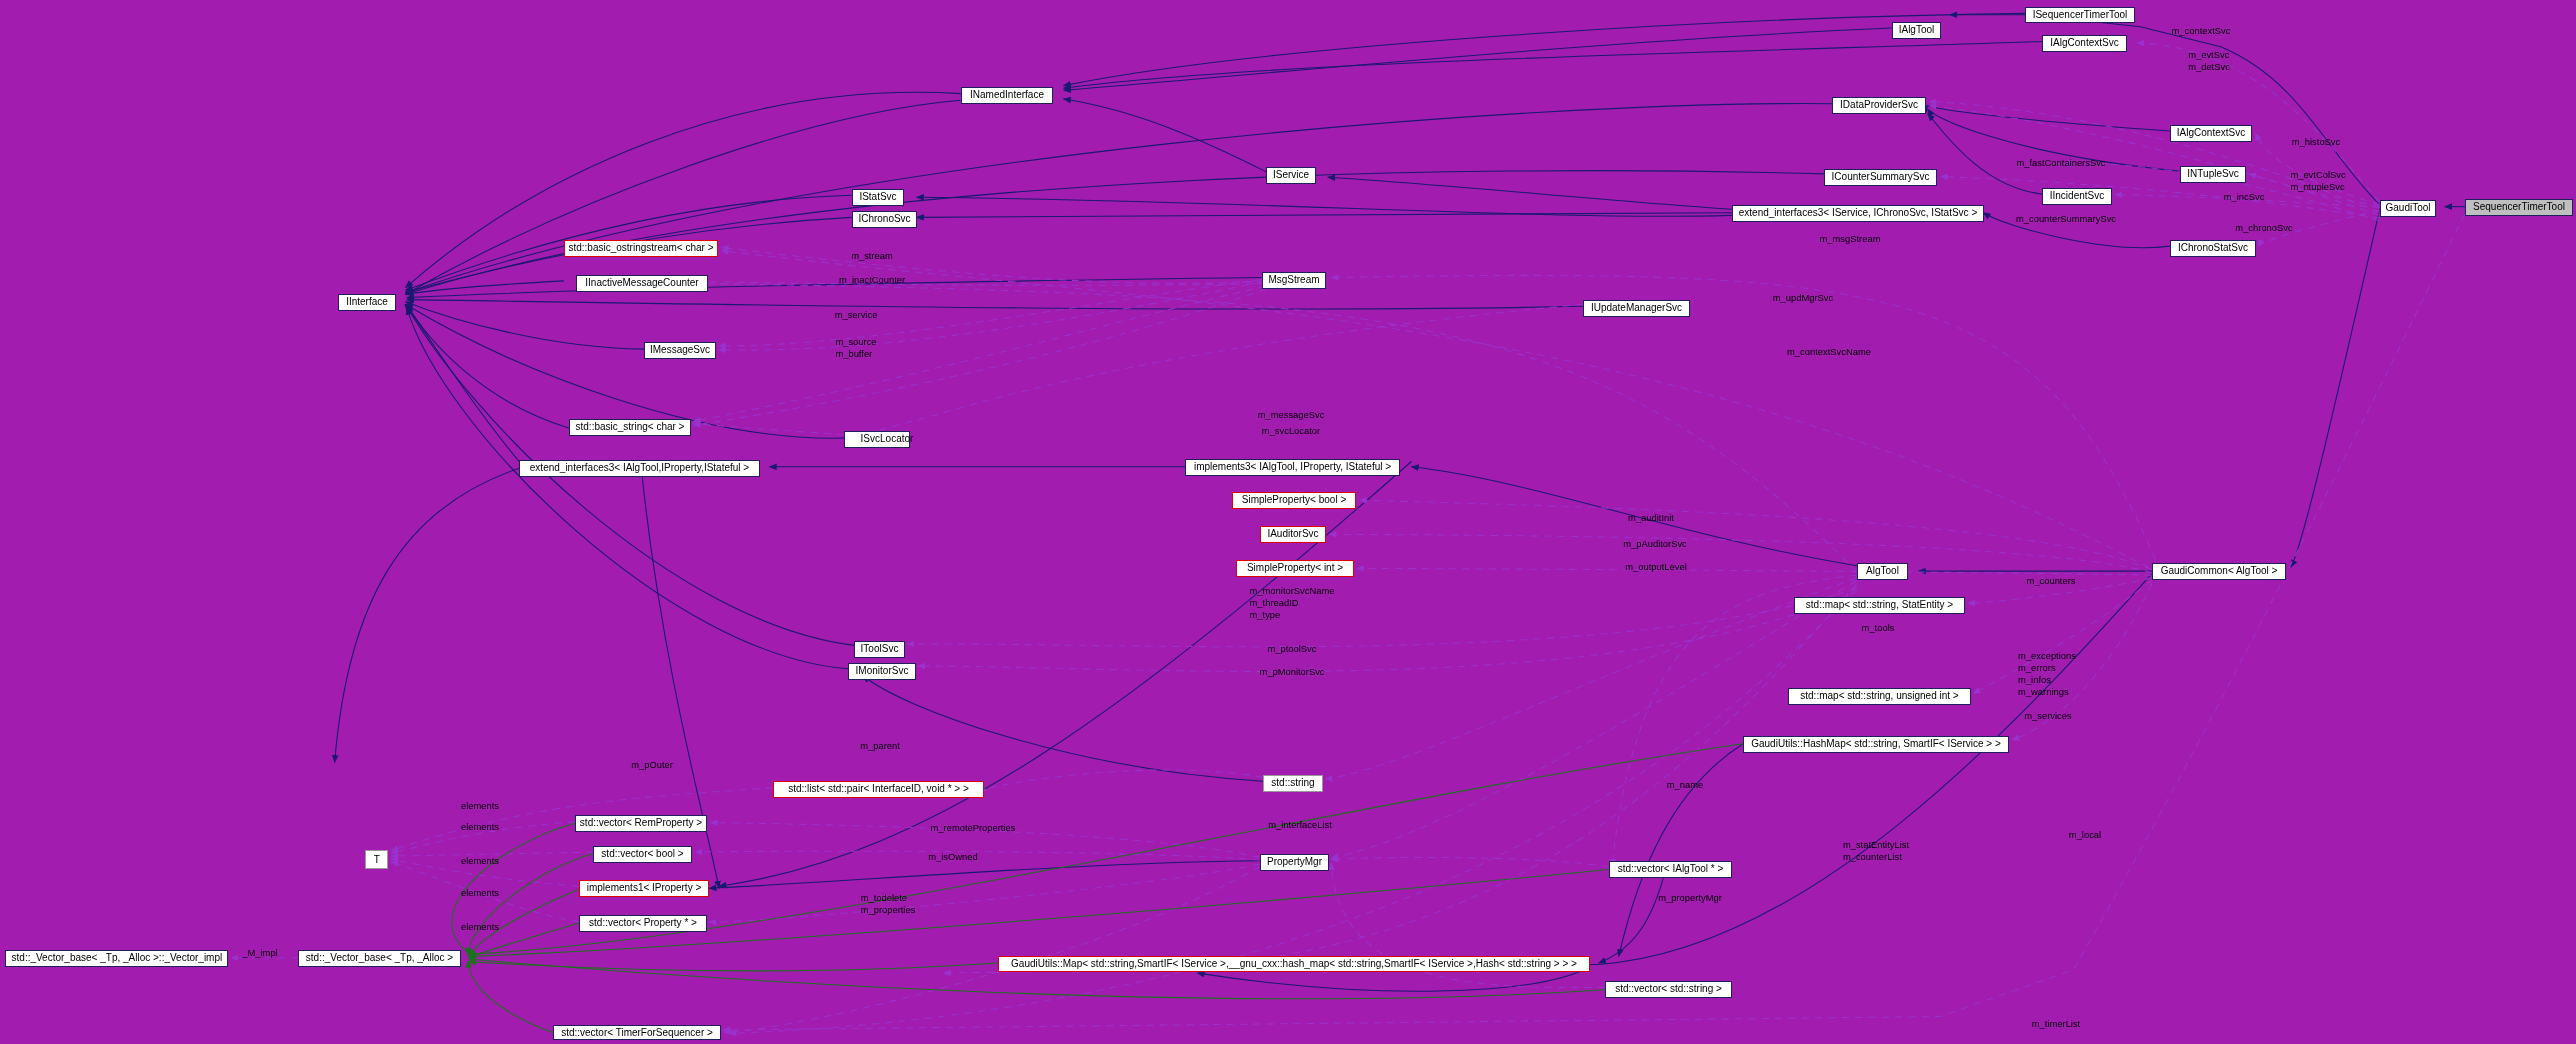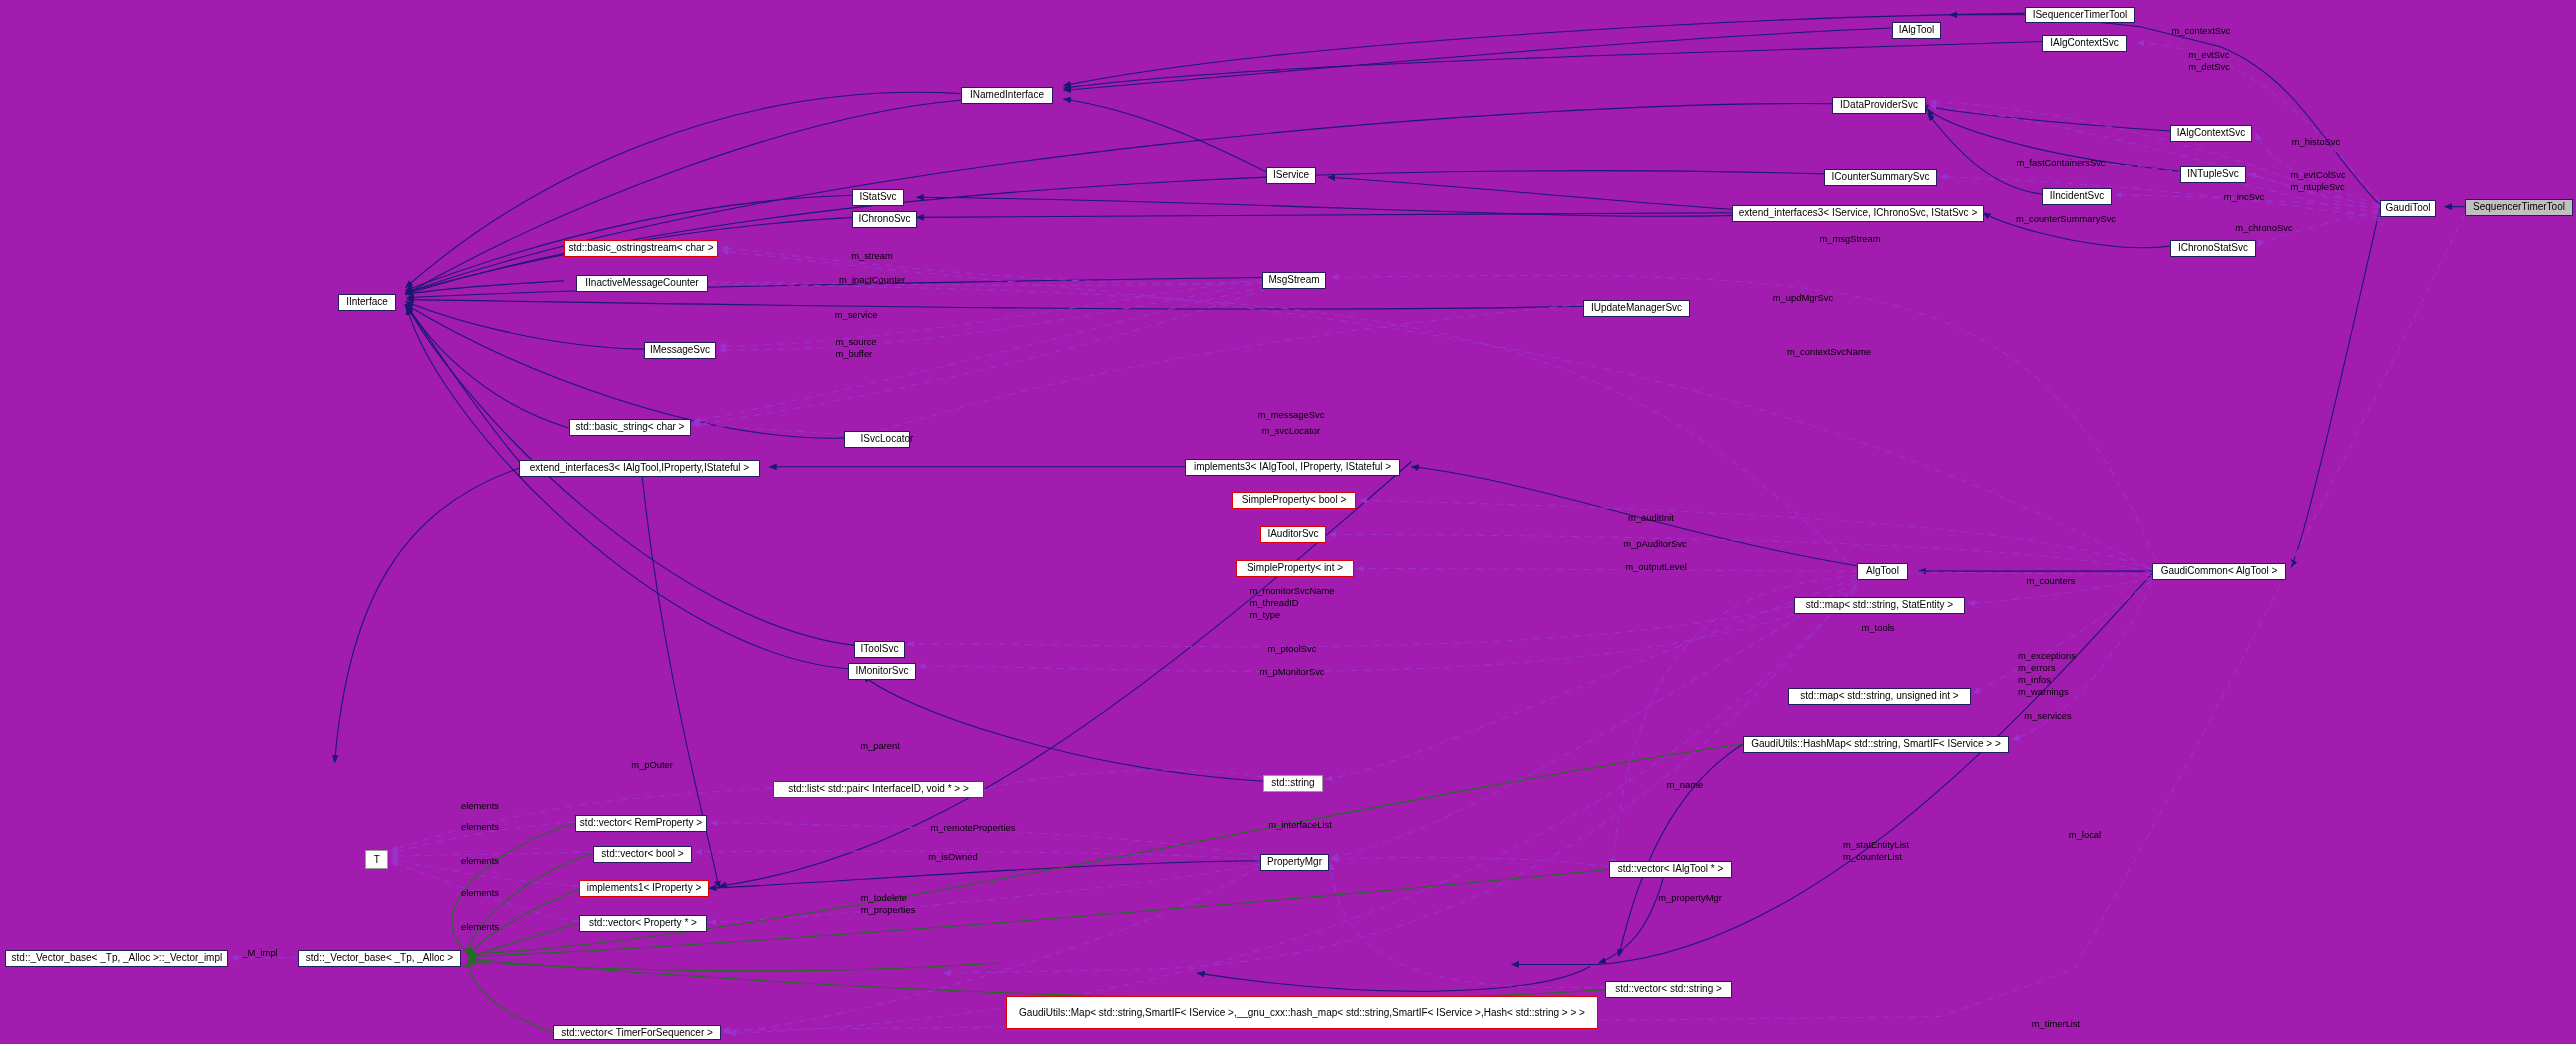--- a/index.html
+++ b/index.html
@@ -231,21 +231,21 @@
     <div class="node red" style="left: 773px; top: 781px; width: 211px; height: 16.7px;">std::list&lt; std::pair&lt; InterfaceID, void * &gt; &gt;</div>
     <div class="node" style="left: 575px; top: 815px; width: 132px; height: 16.7px;">std::vector&lt; RemProperty &gt;</div>
     <div class="node" style="left: 1260px; top: 854px; width: 69px; height: 16.7px;">PropertyMgr</div>
     <div class="node" style="left: 593px; top: 846px; width: 99px; height: 16.7px;">std::vector&lt; bool &gt;</div>
     <div class="node grey" style="left: 365px; top: 850px; width: 23.4px; height: 19px;">T</div>
     <div class="node" style="left: 1609px; top: 861px; width: 123px; height: 16.7px;">std::vector&lt; IAlgTool * &gt;</div>
     <div class="node red" style="left: 579px; top: 880px; width: 130px; height: 16.7px;">implements1&lt; IProperty &gt;</div>
     <div class="node" style="left: 579px; top: 915px; width: 128px; height: 16.7px;">std::vector&lt; Property * &gt;</div>
     <div class="node" style="left: 5.4px; top: 950px; width: 223px; height: 16.7px;">std::_Vector_base&lt; _Tp, _Alloc &gt;::_Vector_impl</div>
     <div class="node" style="left: 298px; top: 950px; width: 163px; height: 16.7px;">std::_Vector_base&lt; _Tp, _Alloc &gt;</div>
-    <div class="node red" style="left: 998px; top: 996px; width: 592px; height: 33px; margin-left: 8px;">GaudiUtils::Map&lt; std::string,SmartIF&lt; IService &gt;,__gnu_cxx::hash_map&lt; std::string,SmartIF&lt; IService &gt;,Hash&lt; std::string &gt; &gt; &gt;</div>
+    <div class="node red" style="left: 998px; top: 956px; width: 592px; height: 16px;">GaudiUtils::Map&lt; std::string,SmartIF&lt; IService &gt;,__gnu_cxx::hash_map&lt; std::string,SmartIF&lt; IService &gt;,Hash&lt; std::string &gt; &gt; &gt;</div>
     <div class="node" style="left: 1605px; top: 981px; width: 127px; height: 16.7px;">std::vector&lt; std::string &gt;</div>
     <div class="node" style="left: 553px; top: 1025px; width: 168px; height: 15px;">std::vector&lt; TimerForSequencer &gt;</div>
     <div class="elabel" style="left: 2201px; top: 25.4px;">m_contextSvc</div>
     <div class="elabel" style="left: 2209px; top: 49px;">m_evtSvc
 m_detSvc</div>
     <div class="elabel" style="left: 2316px; top: 136px;">m_histoSvc</div>
     <div class="elabel" style="left: 2318px; top: 169px;">m_evtColSvc
 m_ntupleSvc</div>
     <div class="elabel" style="left: 2061px; top: 157px;">m_fastContainersSvc</div>
     <div class="elabel" style="left: 2244px; top: 191px;">m_incSvc</div>

